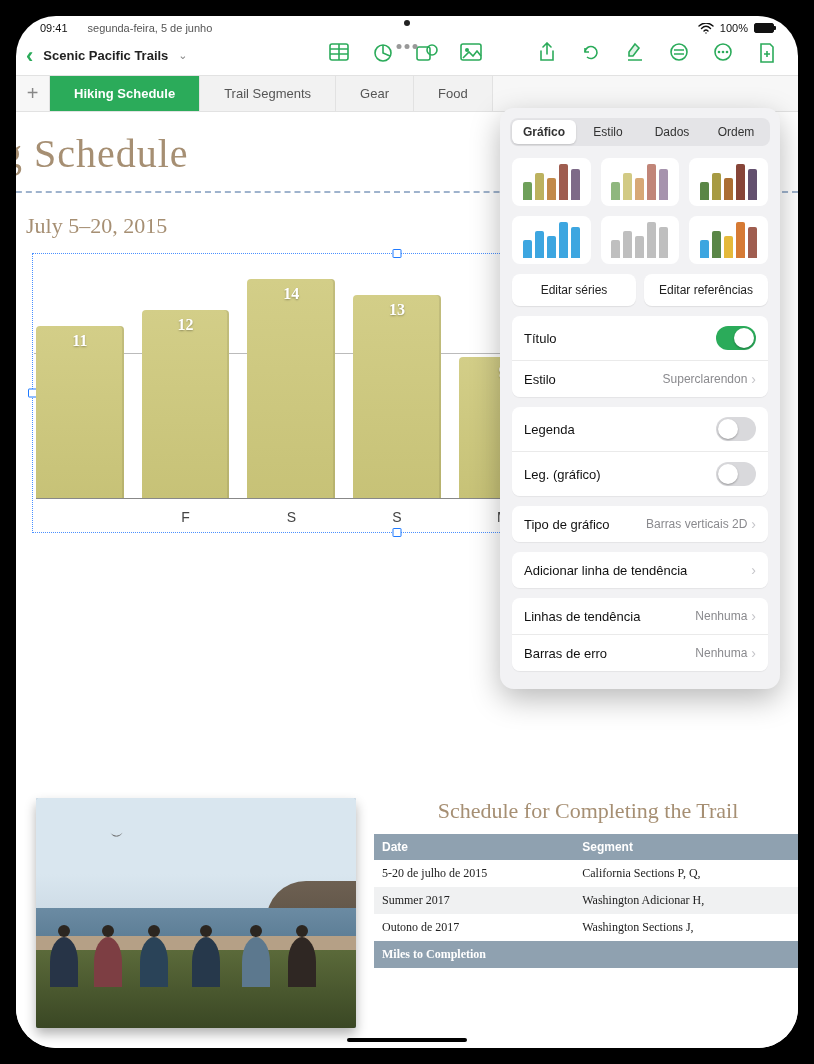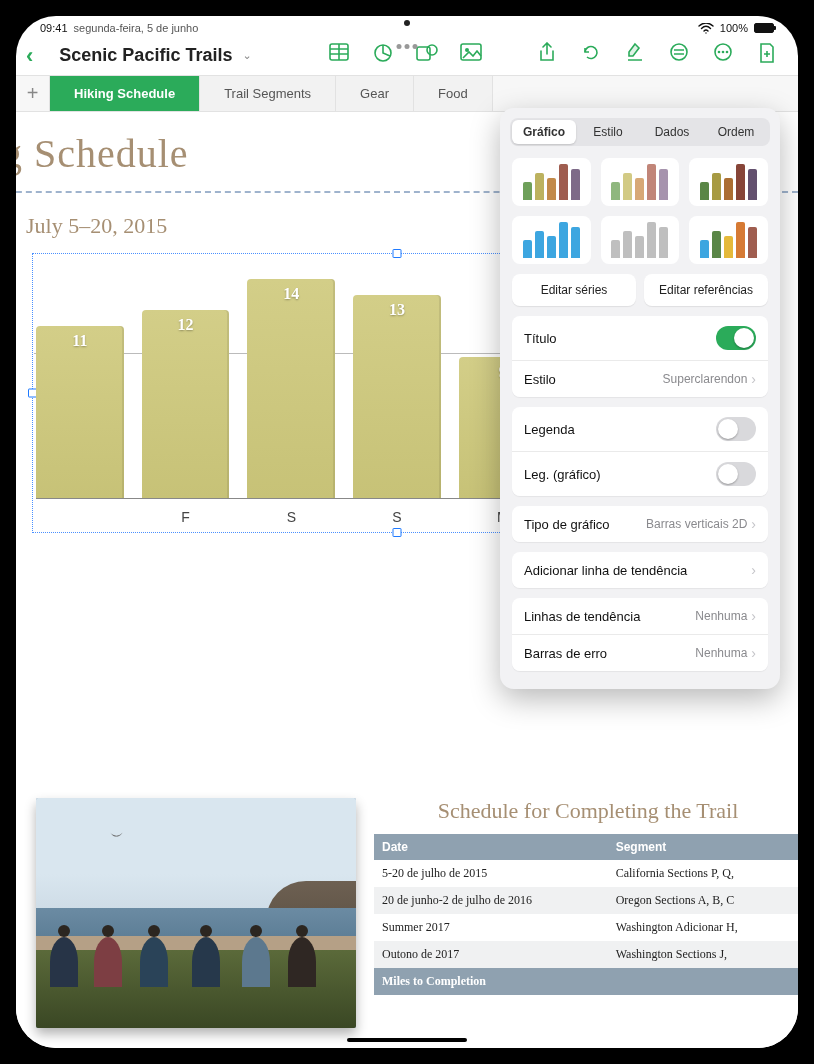--- a/index.html
+++ b/index.html
@@ -27,42 +27,42 @@
     overflow: hidden;
   }
   .status-bar {
     display: flex;
     justify-content: space-between;
     align-items: center;
     padding: 6px 24px 2px;
     font-size: 11px;
     color: #111;
   }
-  .status-left { display:flex; align-items:center; gap:6px; }
+  .status-left { display:flex; align-items:center; gap:20px; }
   .status-center {
     position:absolute; left:50%; top:4px; transform:translateX(-50%);
     width:6px; height:6px; border-radius:50%; background:#222;
   }
   .status-right { display:flex; align-items:center; gap:6px; }
   .battery {
     width:20px; height:10px; border:1px solid #111; border-radius:2px; position:relative;
   }
   .battery::after { content:''; position:absolute; right:-3px; top:2px; width:2px; height:4px; background:#111; border-radius:0 1px 1px 0; }
   .battery > div { height:100%; width:100%; background:#111; }
   .dots { display:flex; gap:3px; }
   .dots span { width:5px; height:5px; border-radius:50%; background:#999; }
 
   
   .toolbar {
     display:flex; align-items:center; padding:6px 10px;
     border-bottom:1px solid #e2e2e2;
   }
   .toolbar-left { display:flex; align-items:center; gap:6px; flex:0 0 auto; }
   .back-chevron { color:#2bab5a; font-size:22px; font-weight:600; }
-  .doc-title { font-size:18px; font-weight:600; color:#222; margin-left:20px; }
+  .doc-title { font-size:13px; font-weight:600; color:#222; margin-left:4px; }
   .doc-caret { color:#888; font-size:11px; margin-left:4px; }
   .toolbar-spacer { flex:1; }
   .tool-icons { display:flex; gap:22px; align-items:center; }
   .tool-icons .ic { color:#2bab5a; font-size:18px; width:22px; text-align:center; }
   .tool-group { display:flex; gap:22px; margin-right:10px; }
   .tool-group + .tool-group { margin-left:22px; }
 
   
   .sheet-tabs { display:flex; border-bottom:1px solid #e2e2e2; background:#f7f7f7; height:36px; }
   .add-sheet { width:34px; display:flex; align-items:center; justify-content:center; color:#888; font-size:20px; border-right:1px solid #e2e2e2; }
@@ -393,24 +393,20 @@
               <th>Date</th>
               <th>Segment</th>
             </tr>
               </thead>
             <tbody id="sched-body">
                 <tr>
                   <td>5-20 de julho de 2015</td>
                   <td>California Sections P, Q,</td>
                 </tr>
                 <tr>
-                  <td>20 de junho-2 de julho de 2016</td>
-                  <td>Oregon Sections A, B, C</td>
-                </tr>
-                <tr>
                   <td>Summer 2017</td>
                   <td>Washington Adicionar H,</td>
                 </tr>
                 <tr>
                   <td>Outono de 2017</td>
                   <td>Washington Sections J,</td>
                 </tr>
                 <tr class="footer">
                   <td colspan="2">Miles to Completion</td>
                 </tr>

